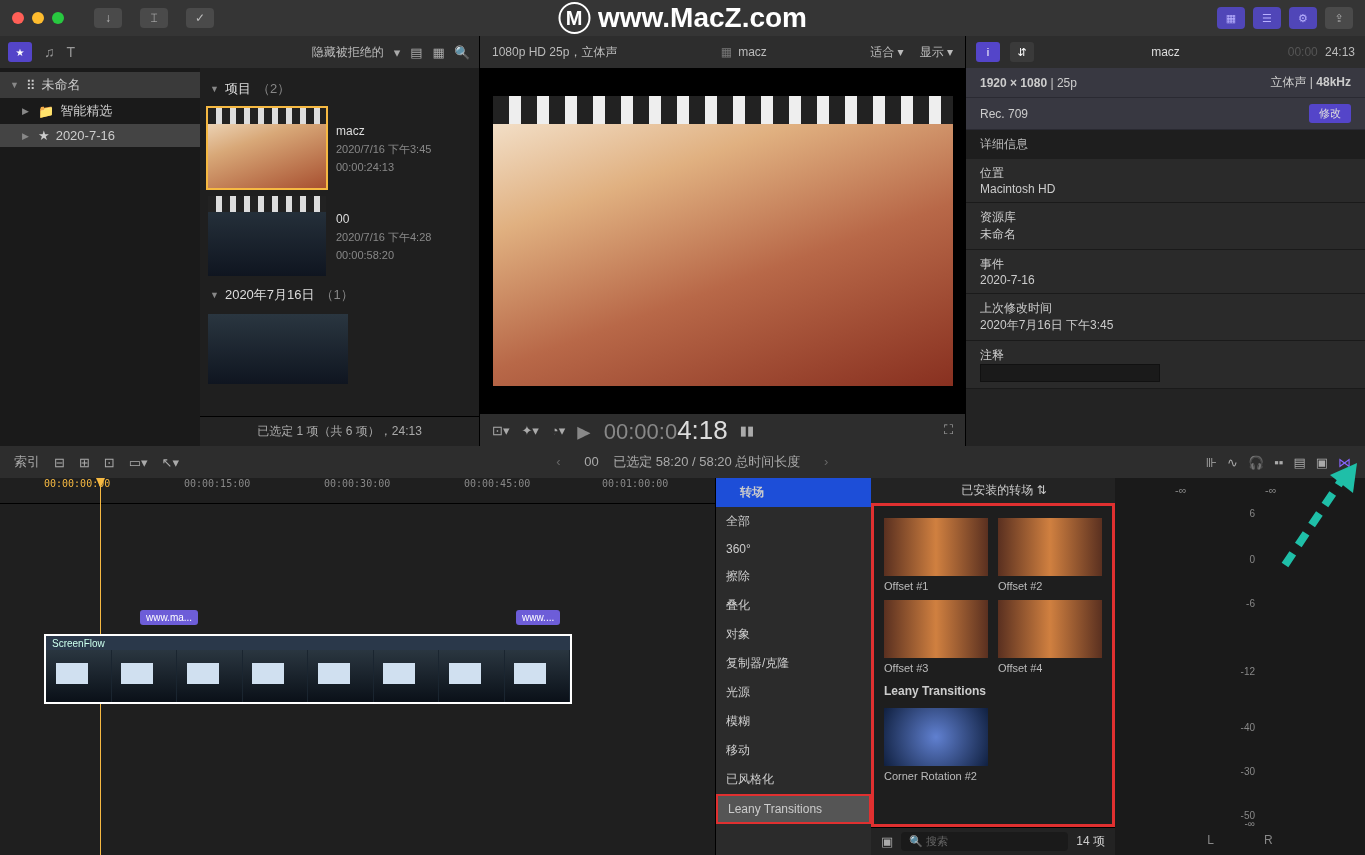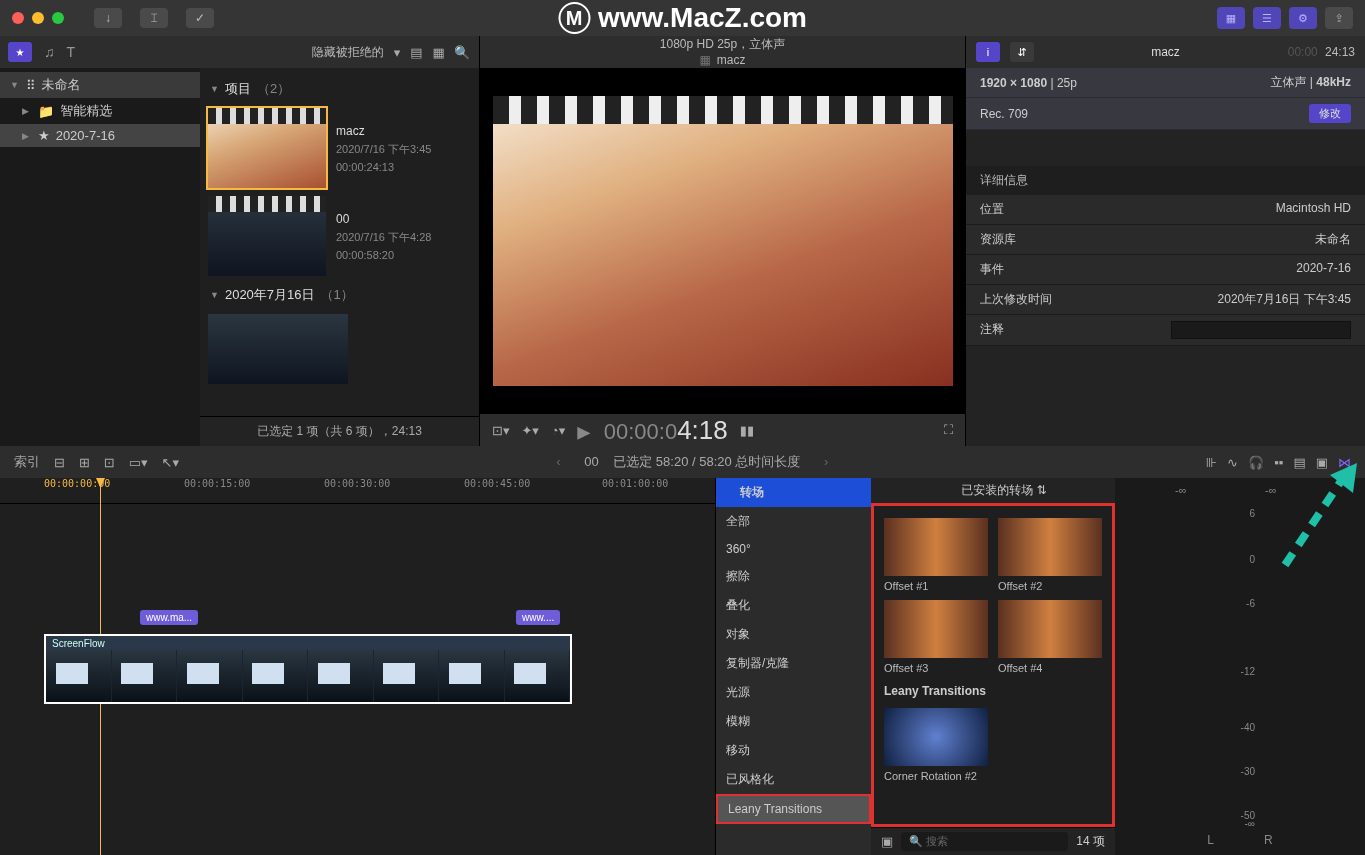--- a/index.html
+++ b/index.html
@@ -33,40 +33,40 @@
 .proj-item { display: flex; gap: 10px; padding: 4px 0; }
 .thumb { width: 118px; height: 80px; background: linear-gradient(#ddd,#aaa); position: relative; }
 .thumb.sel { outline: 2px solid #f6b942; }
 .filmstrip { position: absolute; top: 0; left: 0; right: 0; height: 16px; background: repeating-linear-gradient(90deg,#222 0,#222 8px,#ddd 8px,#ddd 14px); }
 .thumb-s1 { background: linear-gradient(160deg,#f5e6d0 0%,#d8a878 40%,#a85030 100%); }
 .thumb-s2 { background: linear-gradient(#2a3640,#0f1520); }
 .proj-meta { display: flex; flex-direction: column; gap: 4px; font-size: 12px; color: #ddd; justify-content: center; }
 .proj-meta .sub { color: #888; font-size: 11px; }
 .browser-footer { text-align: center; padding: 6px; font-size: 12px; color: #aaa; border-top: 1px solid #000;}
 .viewer { flex: 1; background: #121212; display: flex; flex-direction: column; }
-.vw-header { height: 32px; background: #2d2d2d; display: flex; align-items: center; padding: 0 12px; color: #bbb; font-size: 12px; flex-direction: column; }
+.vw-header { height: 32px; background: #2d2d2d; display: flex; align-items: center; padding: 0 12px; color: #bbb; font-size: 12px; }
 .vw-title { flex: 1; text-align: center; }
 .vw-canvas { flex: 1; background: #000; position: relative; display:flex;align-items:center;justify-content:center; }
 .vw-img { width: 460px; height: 290px; background: linear-gradient(160deg,#f7ead8 0%,#e0b080 30%,#b86848 60%,#883020 100%); position: relative; }
 .vw-filmstrip { position: absolute; top: 0; left: 0; right: 0; height: 28px; background: repeating-linear-gradient(90deg,#222 0,#222 16px,#eee 16px,#eee 28px); }
 .vw-controls { height: 32px; background: #2d2d2d; display: flex; align-items: center; padding: 0 12px; gap: 12px; color: #888; }
 .timecode { font-family: monospace; font-size: 22px; color: #888; margin: 0 auto; }
 .tc-big { color: #ddd; font-size: 26px; }
 .inspector { width: 400px; background: #232323; display: flex; flex-direction: column; border-left: 1px solid #000; }
 .ins-header { height: 32px; background: #2d2d2d; display: flex; align-items: center; padding: 0 10px; gap: 10px; position: relative; }
 .ins-btn { width: 24px; height: 20px; background: #5445c9; border-radius: 3px; display:flex;align-items:center;justify-content:center;font-size:11px;color:#fff; }
 .ins-btn.grey { background: #3a3a3a; }
 .ins-title { position: absolute; left: 50%; transform: translateX(-50%); color: #ddd; }
 .ins-time { position: absolute; right: 10px; color: #bbb; font-family: monospace; }
 .ins-time .dim { color: #555; }
 .ins-rows { padding: 0; }
 .ins-row { display: flex; justify-content: space-between; align-items: center; padding: 6px 14px; background: #383841; border-bottom: 1px solid #2a2a32; font-size: 12px; color: #ccc; }
-.ins-sub { background: #1e1e1e; padding: 6px 14px; color: #bbb; font-size: 12px; margin-top: 36px; }
+.ins-sub { background: #1e1e1e; padding: 6px 14px; color: #bbb; font-size: 12px; }
 .modify-btn { background: #5445c9; padding: 2px 10px; border-radius: 3px; font-size: 11px; color: #ddd; }
-.info-row { display: flex; justify-content: space-between; padding: 6px 14px; background: #2a2a2a; border-bottom: 1px solid #1a1a1a; font-size: 12px; }
+.info-row { display: flex; justify-content: space-between; padding: 6px 14px; background: #2a2a2a; border-bottom: 1px solid #1a1a1a; font-size: 12px; flex-direction: column; }
 .info-row .input { width: 180px; height: 18px; background: #1a1a1a; border: 1px solid #111; }
 .timeline-bar { height: 32px; background: #2d2d2d; display: flex; align-items: center; padding: 0 14px; gap: 14px; color: #aaa; font-size: 13px; }
 .tl-center { flex: 1; text-align: center; }
 .tl-right-icons { display: flex; gap: 10px; }
 .bottom-row { display: flex; height: 377px; background: #1a1a1a; }
 .timeline { flex: 1; display: flex; flex-direction: column; position: relative; }
 .ruler { height: 26px; background: #1f1f1f; display: flex; border-bottom: 1px solid #000; padding-left: 42px; position: relative; }
 .ruler-tick { position: absolute; font-size: 10px; color: #888; font-family: monospace; }
 .playhead { position: absolute; top: 0; bottom: 0; width: 1px; background: #f6b942; left: 100px; }
 .playhead::before { content: ''; position: absolute; top: 0; left: -4px; width: 9px; height: 10px; background: #f6b942; clip-path: polygon(0 0,100% 0,50% 100%); }

